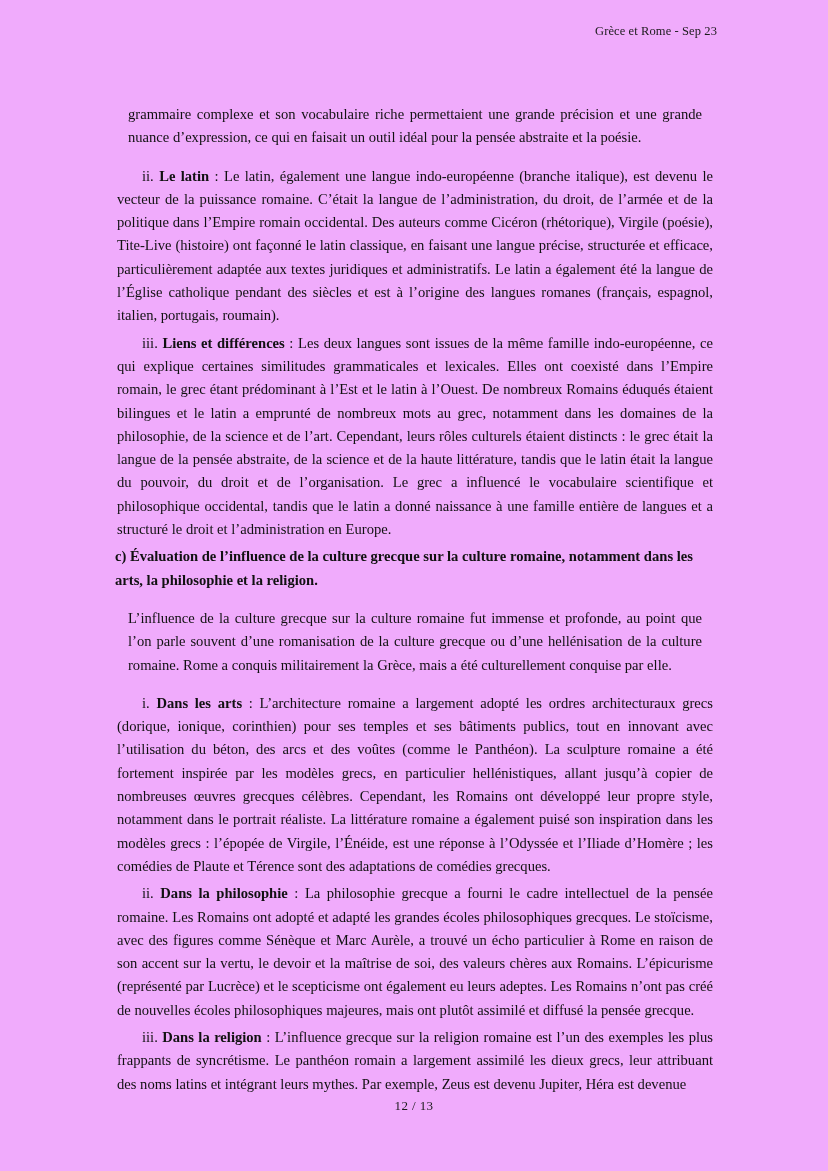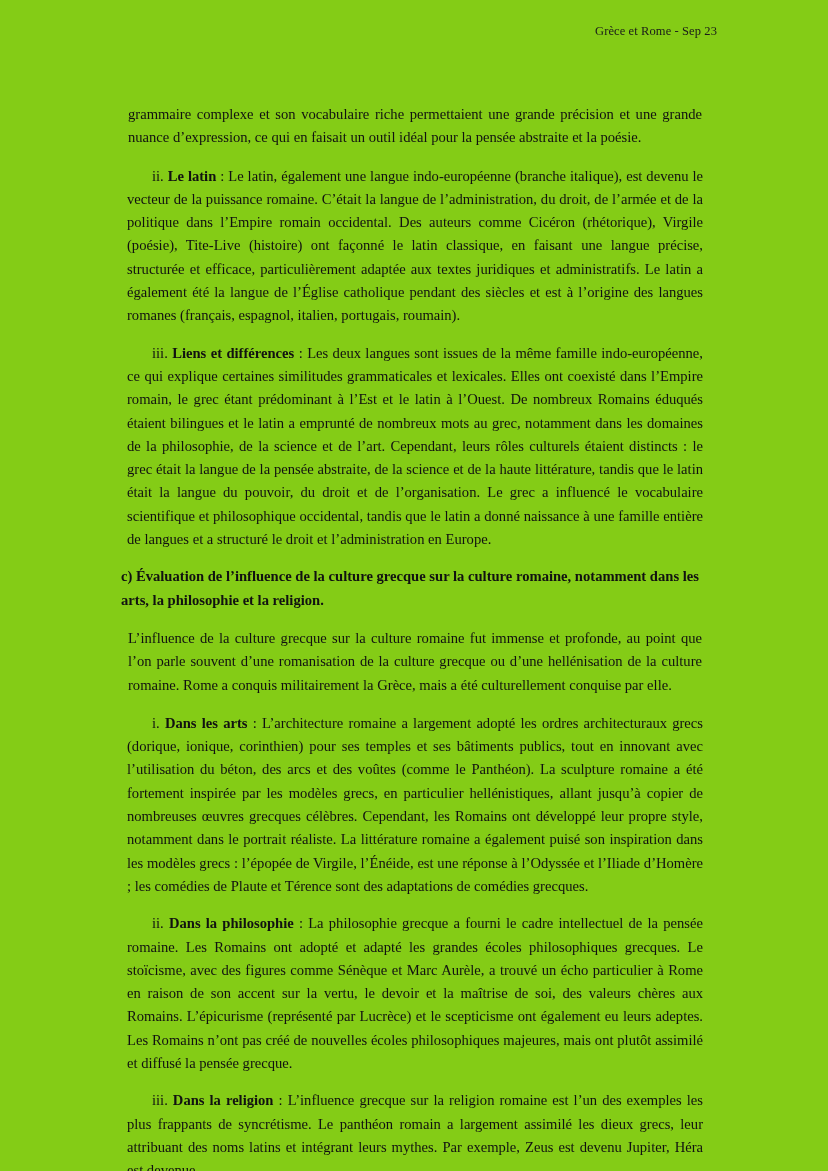--- a/index.html
+++ b/index.html
@@ -11,21 +11,21 @@
   body {
     font-family: "Liberation Serif", "DejaVu Serif", serif;
     color: #111111;
     -webkit-font-smoothing: antialiased;
   }
   .page {
     position: relative;
     width: 828px;
     height: 1171px;
     margin: 0 auto;
-    background: #84cc16;
+    background: #f0abfc;
     overflow: hidden;
     box-sizing: border-box;
   }
   .running-header {
     position: absolute;
     top: 24px;
     left: 113px;
     right: 111px;
     text-align: right;
     font-size: 12.5px;
@@ -44,30 +44,30 @@
     hyphens: none;
   }
   .para {
     margin: 15px;
     text-align: justify;
   }
   .gap-lg {
     margin-top: 23px;
   }
   .numbered {
-    margin: 14px;
+    margin: 4px;
     padding-left: 0;
     text-indent: 25px;
     text-align: justify;
   }
   .lead-label {
     font-weight: bold;
   }
   .heading {
-    margin: 8px;
+    margin: 2px;
     font-weight: bold;
     font-size: 14.6px;
     line-height: 23.3px;
     text-align: left;
   }
   .footer {
     position: absolute;
     left: 0;
     right: 0;
     top: 1098px;
@@ -97,14 +97,15 @@
     <p class="para">L’influence de la culture grecque sur la culture romaine fut immense et profonde, au point que l’on parle souvent d’une romanisation de la culture grecque ou d’une hellénisation de la culture romaine. Rome a conquis militairement la Grèce, mais a été culturellement conquise par elle.</p>
 
     <p class="numbered gap-lg"><span>i.</span> <span class="lead-label">Dans les arts</span><span> : </span><span>L’architecture romaine a largement adopté les ordres architecturaux grecs (dorique, ionique, corinthien) pour ses temples et ses bâtiments publics, tout en innovant avec l’utilisation du béton, des arcs et des voûtes (comme le Panthéon). La sculpture romaine a été fortement inspirée par les modèles grecs, en particulier hellénistiques, allant jusqu’à copier de nombreuses œuvres grecques célèbres. Cependant, les Romains ont développé leur propre style, notamment dans le portrait réaliste. La littérature romaine a également puisé son inspiration dans les modèles grecs : l’épopée de Virgile, l’Énéide, est une réponse à l’Odyssée et l’Iliade d’Homère ; les comédies de Plaute et Térence sont des adaptations de comédies grecques.</span></p>
 
     <p class="numbered gap-lg"><span>ii.</span> <span class="lead-label">Dans la philosophie</span><span> : </span><span>La philosophie grecque a fourni le cadre intellectuel de la pensée romaine. Les Romains ont adopté et adapté les grandes écoles philosophiques grecques. Le stoïcisme, avec des figures comme Sénèque et Marc Aurèle, a trouvé un écho particulier à Rome en raison de son accent sur la vertu, le devoir et la maîtrise de soi, des valeurs chères aux Romains. L’épicurisme (représenté par Lucrèce) et le scepticisme ont également eu leurs adeptes. Les Romains n’ont pas créé de nouvelles écoles philosophiques majeures, mais ont plutôt assimilé et diffusé la pensée grecque.</span></p>
 
     <p class="numbered gap-lg"><span>iii.</span> <span class="lead-label">Dans la religion</span><span> : </span><span>L’influence grecque sur la religion romaine est l’un des exemples les plus frappants de syncrétisme. Le panthéon romain a largement assimilé les dieux grecs, leur attribuant des noms latins et intégrant leurs mythes. Par exemple, Zeus est devenu Jupiter, Héra est devenue</span></p>
 
   </div>
 
+  <div class="footer">12 / 13</div>
 
 </div>
 
 </body></html>

